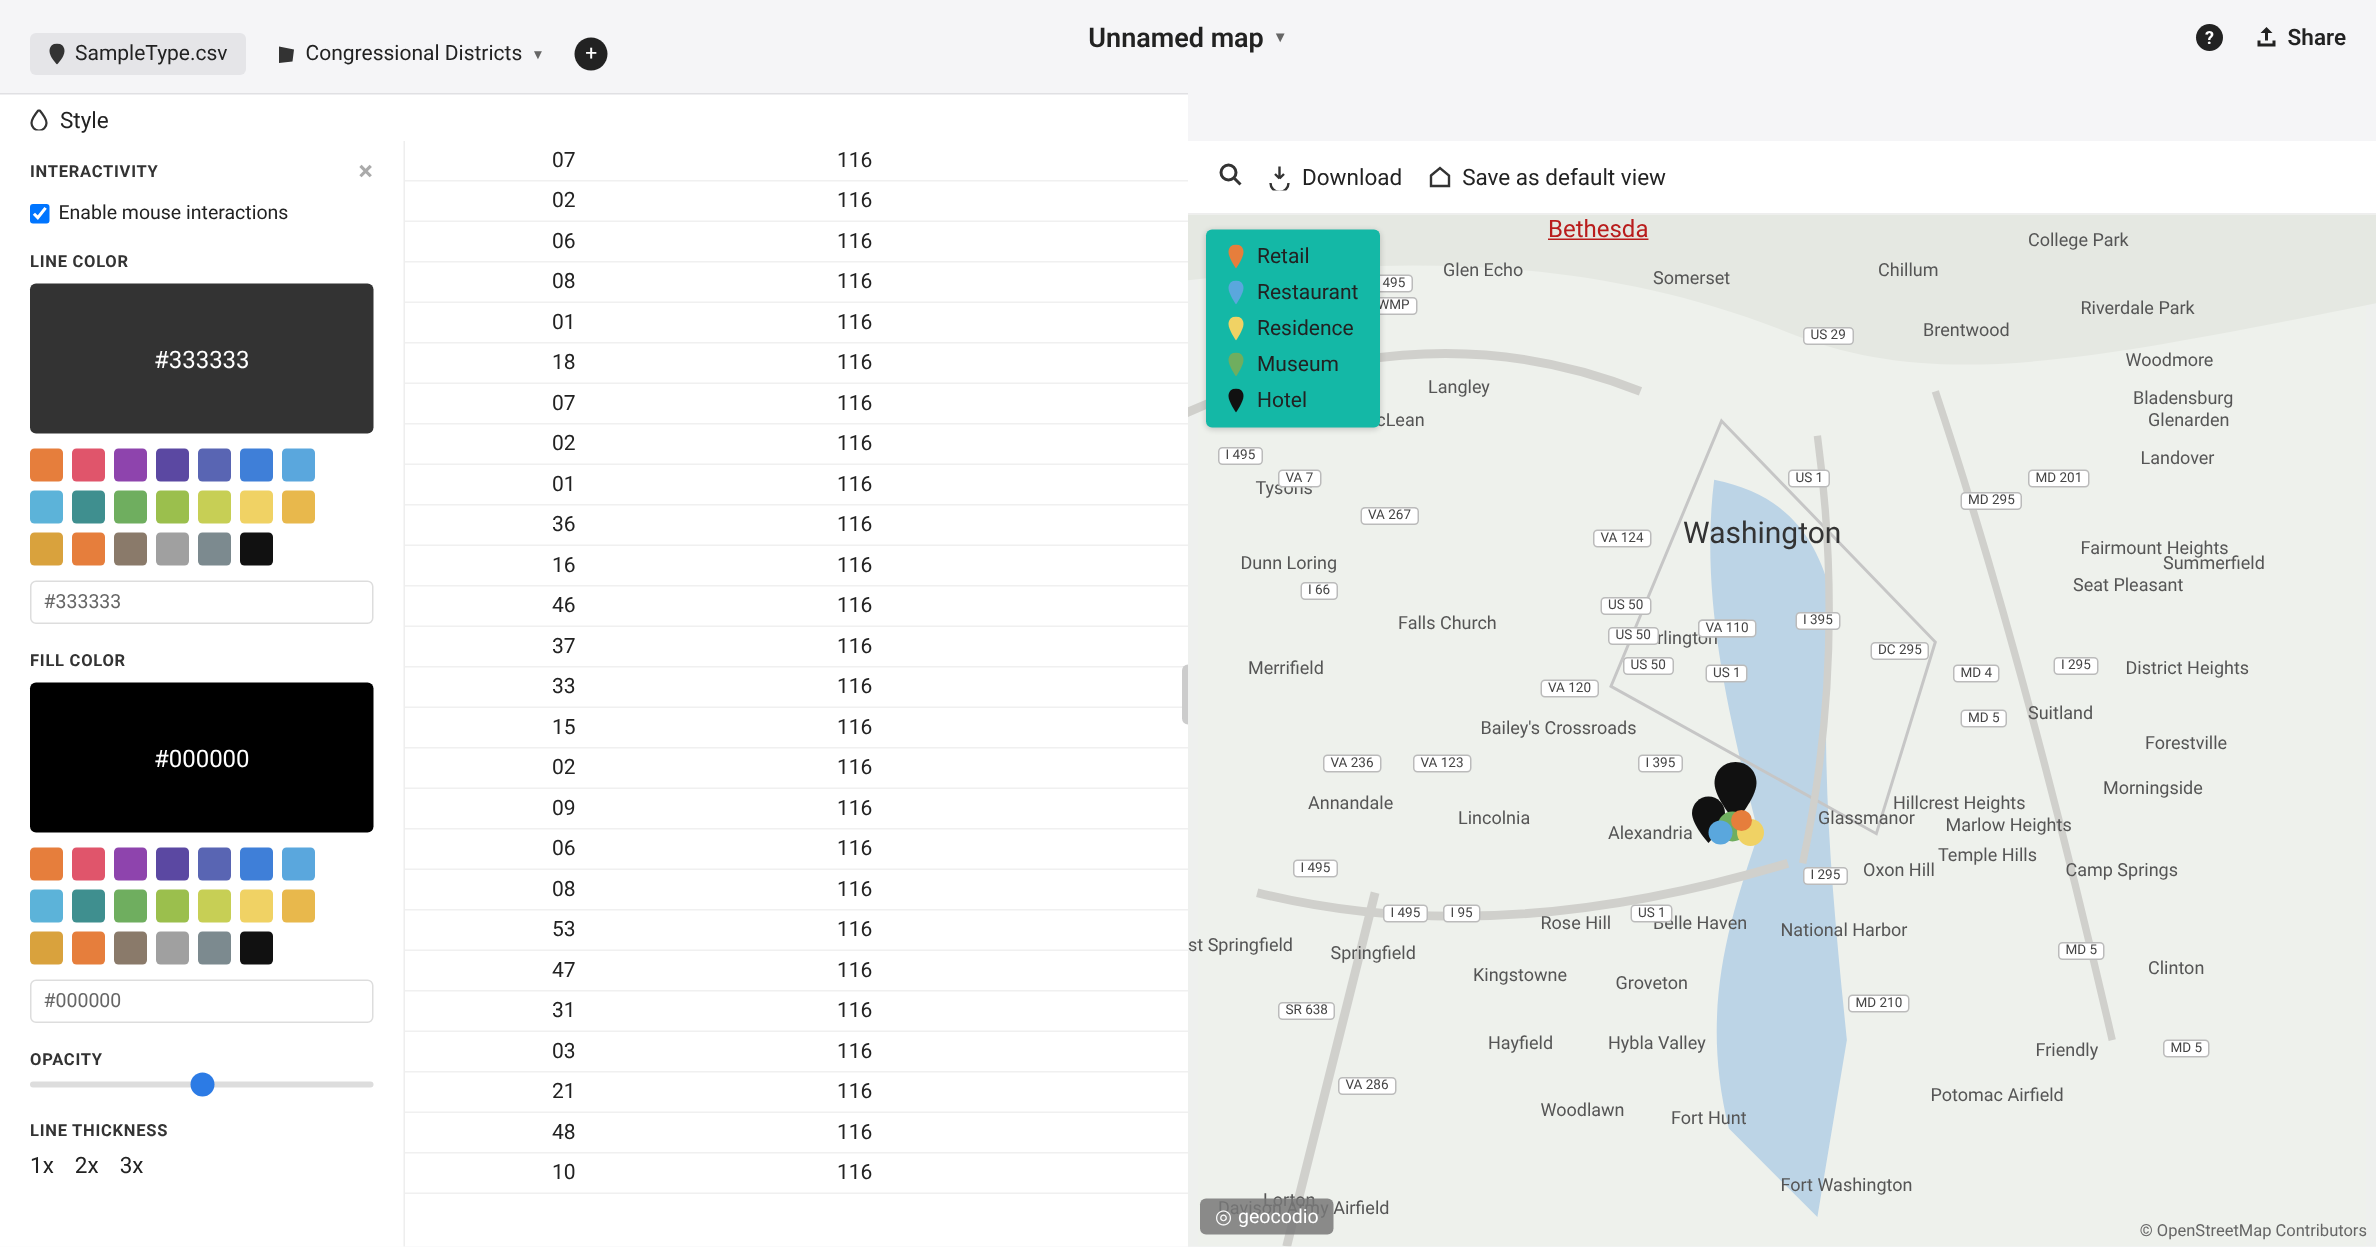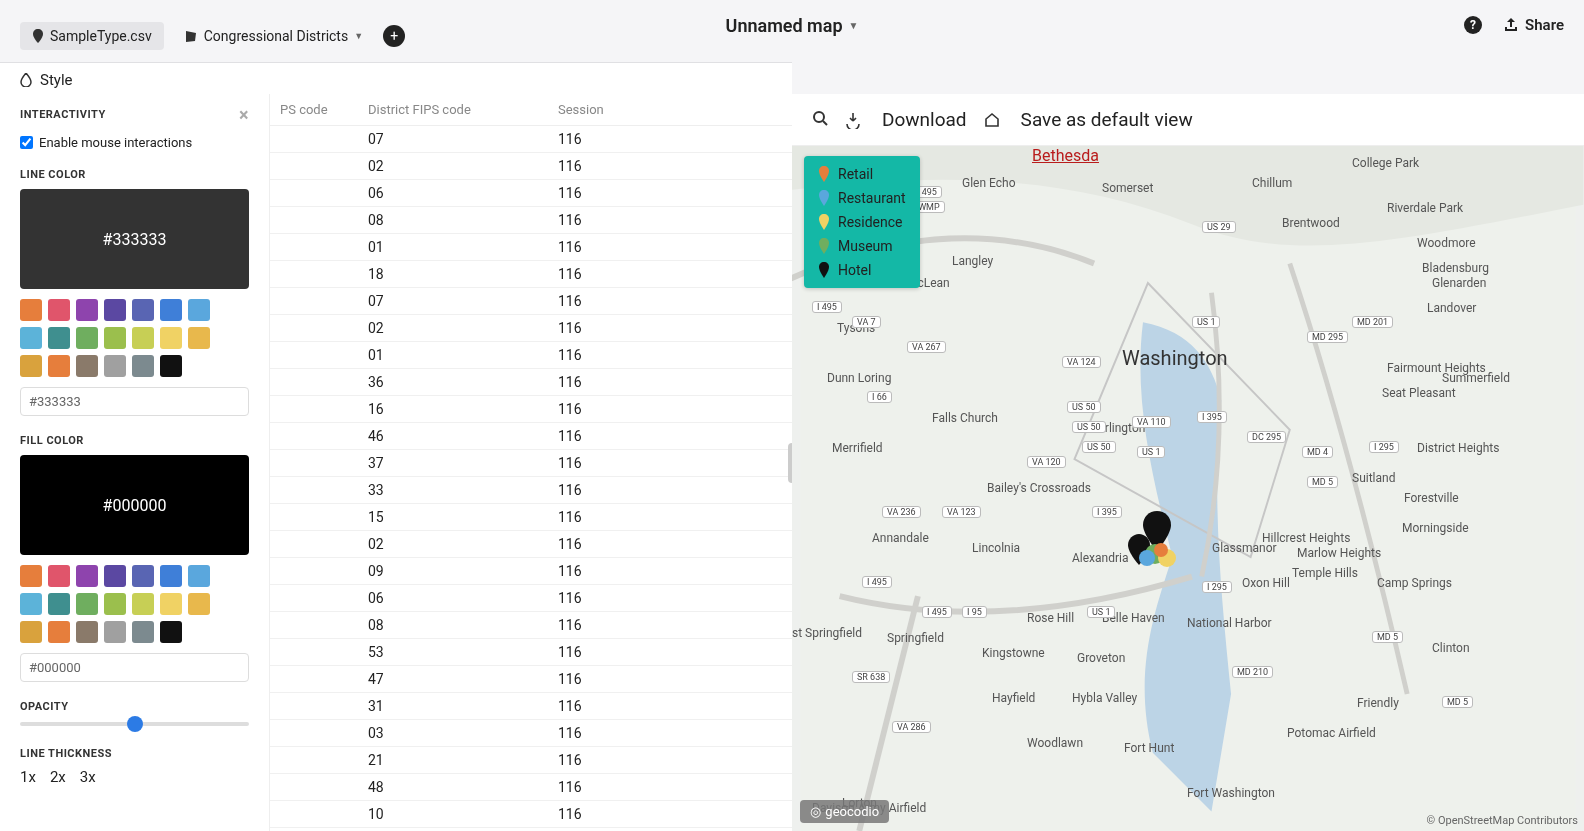--- a/index.html
+++ b/index.html
@@ -31,21 +31,21 @@
 .thick-opt { cursor: pointer; }
 .table-area { position: absolute; left: 270px; right: 0; top: 0; bottom: 0; overflow-y: auto; }
 .thead { display: flex; padding: 8px 0; color: #888; font-size: 13px; border-bottom: 1px solid #eee; }
 .col-a { width: 98px; padding-left: 10px; }
 .col-b { width: 190px; }
 .col-c { flex: 1; }
 .trow { display: flex; padding: 5px 0; border-bottom: 1px solid #f0f0f0; font-size: 14px; }
 .right-col { flex: 1; position: relative; display:flex; flex-direction:column; }
 .search-row { display: flex; align-items: center; padding: 14px 20px; gap: 16px; background:#fff; border-bottom:1px solid #eee;}
 .search-input { flex: 1; border: none; outline: none; font-size: 16px; color: #666; }
-.action-link { display: flex; align-items: center; gap: 20px; font-size: 19px; cursor: pointer; }
+.action-link { display: flex; align-items: center; gap: 6px; font-size: 15px; cursor: pointer; }
 .map-area { flex:1; position: relative; background: #eef0ee; overflow: hidden; }
 .map-svg { width: 100%; height: 100%; }
 .legend-box { position: absolute; top: 10px; left: 12px; background: #14b8a6; border-radius: 4px; box-shadow: 0 1px 4px rgba(0,0,0,.2); padding: 6px 0; }
 .legend-item { display: flex; align-items: center; gap: 8px; padding: 4px 14px; font-size: 14px; cursor: pointer; }
 .pin { width: 12px; height: 16px; position: relative; }
 .pin svg { width: 12px; height: 16px; }
 .attrib { position: absolute; right: 6px; bottom: 4px; font-size: 11px; color: #666; }
 .geocodio { position: absolute; left: 8px; bottom: 8px; background: rgba(120,120,120,.85); color: #fff; padding: 4px 10px; border-radius: 4px; font-size: 13px; display:flex; align-items:center; gap:4px;}
 .resize-handle { position:absolute; top:50%; left:-4px; width:8px; height:40px; background:#ccc; border-radius:4px; transform:translateY(-50%); cursor:col-resize;}
 .city-label { position:absolute; font-size:12px; color:#555; white-space:nowrap; pointer-events:none;}
@@ -174,25 +174,20 @@
 
       <div class="sec-label">LINE THICKNESS</div>
       <div class="thick-row">
         <span class="thick-opt">1x</span>
         <span class="thick-opt">2x</span>
         <span class="thick-opt">3x</span>
       </div>
     </div>
 
     <div class="table-area">
-      <div class="thead">
-        <div class="col-a">PS code</div>
-        <div class="col-b">District FIPS code</div>
-        <div class="col-c">Session</div>
-      </div>
       <div id="tbody">
           <div class="trow">
             <div class="col-a"></div>
             <div class="col-b">07</div>
             <div class="col-c">116</div>
           </div>
           <div class="trow">
             <div class="col-a"></div>
             <div class="col-b">02</div>
             <div class="col-c">116</div>
@@ -376,31 +371,31 @@
           <div class="city-label" style="left: 280px; top: 405px;">Alexandria</div>
           <div class="city-label" style="left: 180px; top: 395px;">Lincolnia</div>
           <div class="city-label" style="left: 95px; top: 485px;">Springfield</div>
           <div class="city-label" style="left: 190px; top: 500px;">Kingstowne</div>
           <div class="city-label" style="left: 235px; top: 465px;">Rose Hill</div>
           <div class="city-label" style="left: 310px; top: 465px;">Belle Haven</div>
           <div class="city-label" style="left: 285px; top: 505px;">Groveton</div>
           <div class="city-label" style="left: 200px; top: 545px;">Hayfield</div>
           <div class="city-label" style="left: 280px; top: 545px;">Hybla Valley</div>
           <div class="city-label" style="left: 235px; top: 590px;">Woodlawn</div>
-          <div class="city-label" style="left: 332px; top: 595px;">Fort Hunt</div>
+          <div class="city-label" style="left: 322px; top: 595px;">Fort Hunt</div>
           <div class="city-label" style="left: 50px; top: 650px;">Lorton</div>
           <div class="city-label" style="left: 395px; top: 640px;">Fort Washington</div>
           <div class="city-label" style="left: 395px; top: 470px;">National Harbor</div>
           <div class="city-label" style="left: 450px; top: 430px;">Oxon Hill</div>
           <div class="city-label" style="left: 420px; top: 395px;">Glassmanor</div>
           <div class="city-label" style="left: 470px; top: 385px;">Hillcrest Heights</div>
           <div class="city-label" style="left: 505px; top: 400px;">Marlow Heights</div>
           <div class="city-label" style="left: 500px; top: 420px;">Temple Hills</div>
           <div class="city-label" style="left: 585px; top: 430px;">Camp Springs</div>
-          <div class="city-label" style="left: 612px; top: 345px;">Forestville</div>
+          <div class="city-label" style="left: 638px; top: 345px;">Forestville</div>
           <div class="city-label" style="left: 560px; top: 325px;">Suitland</div>
           <div class="city-label" style="left: 625px; top: 295px;">District Heights</div>
           <div class="city-label" style="left: 610px; top: 375px;">Morningside</div>
           <div class="city-label" style="left: 590px; top: 240px;">Seat Pleasant</div>
           <div class="city-label" style="left: 595px; top: 215px;">Fairmount Heights</div>
           <div class="city-label" style="left: 650px; top: 225px;">Summerfield</div>
           <div class="city-label" style="left: 640px; top: 130px;">Glenarden</div>
           <div class="city-label" style="left: 630px; top: 115px;">Bladensburg</div>
           <div class="city-label" style="left: 635px; top: 155px;">Landover</div>
           <div class="city-label" style="left: 625px; top: 90px;">Woodmore</div>

